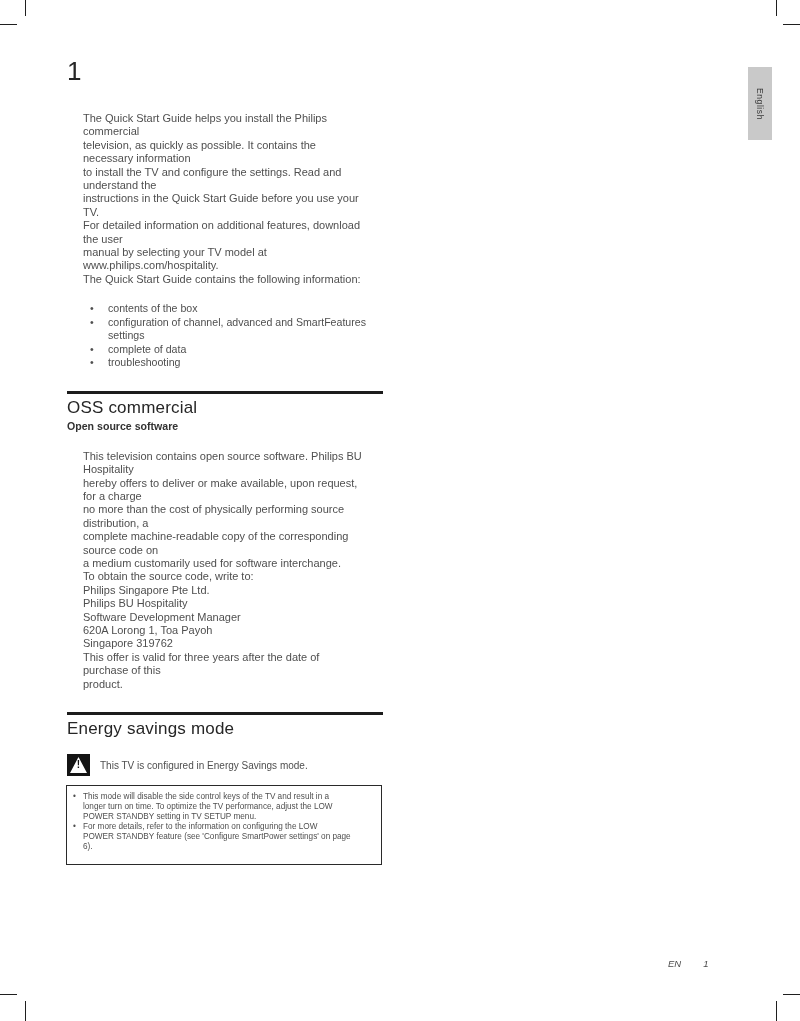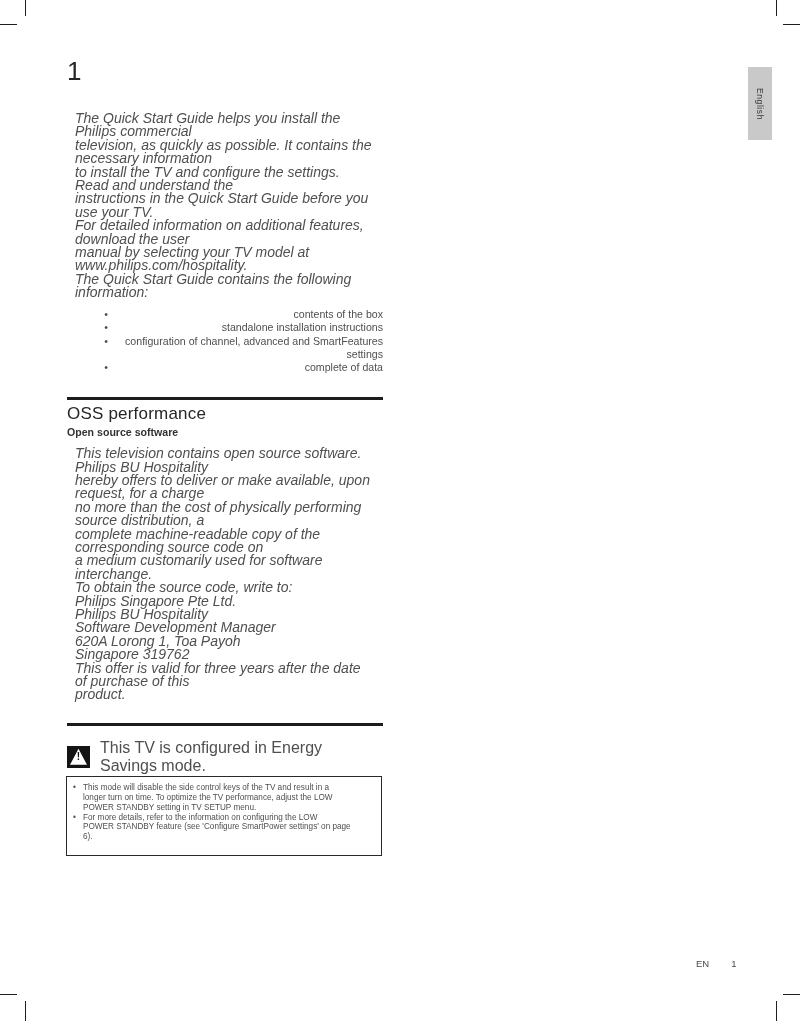--- a/index.html
+++ b/index.html
@@ -48,31 +48,30 @@
     display: flex;
     font-size: 26px;
     line-height: 30px;
     font-weight: 400;
     color: #262626;
     letter-spacing: 0.2px;
   }
   .doc-title .num { width: 34px; flex: 0 0 auto; }
 
   .para {
-    margin: 8px;
-    font-size: 14px;
+    margin: 16px;
+    font-size: 11px;
     line-height: 13.4px;
     color: #4f4f4f;
     white-space: pre-line;
-    font-style: italic;
   }
   .intro { margin-top: 26px; }
 
   ul.blist { list-style: none; margin: 0; padding: 0; }
-  ul.blist li { display: flex; padding-left: 23px; text-align: right; }
+  ul.blist li { display: flex; padding-left: 23px; }
   ul.blist .bt {
     font-size: 10.6px; line-height: 13.4px; color: #4f4f4f;
     white-space: pre-line; flex: 1;
   }
   ul.blist li::before {
     content: "\2022";
     width: 18px; flex: 0 0 auto;
     font-size: 10.6px; line-height: 13.4px; color: #4f4f4f;
   }
 
@@ -117,49 +116,50 @@
     position: absolute;
     left: 0; right: 0; top: 6px;
     text-align: center;
     font-size: 10px;
     font-weight: bold;
     color: #141414;
     line-height: 10px;
   }
   .warn-text {
     margin-left: 10px;
-    font-size: 16px;
+    font-size: 10px;
     color: #4f4f4f;
   }
 
   .note-box {
-    margin-top: 1px;
+    margin-top: 9px;
     margin-left: -1px;
     width: 303px;
     border: 1.5px solid #2a2a2a;
     padding: 6px 5px 13px 6px;
   }
   .note-box ul { list-style: none; margin: 0; padding: 0; }
   .note-box li { display: flex; }
   .note-box li::before {
     content: "\2022";
     width: 10px; flex: 0 0 auto;
     font-size: 8.2px; line-height: 9.9px; color: #4f4f4f;
   }
   .note-box .nt {
     font-size: 8.2px; line-height: 9.9px; color: #4f4f4f;
     white-space: pre-line; flex: 1;
   }
 
   .footer {
     position: absolute;
-    left: 696px; top: 958px;
+    left: 668px; top: 958px;
     display: flex;
     font-size: 9.5px;
     color: #4a4a4a;
+    font-style: italic;
   }
   .footer .pg { margin-left: 22px; }
 </style>
 </head>
 <body>
 
 <div class="page">
 
   <div class="mark m-tl-v"></div>
   <div class="mark m-tl-h"></div>
@@ -186,50 +186,51 @@
 instructions in the Quick Start Guide before you use your TV.
 For detailed information on additional features, download the user
 manual by selecting your TV model at www.philips.com/hospitality.
 The Quick Start Guide contains the following information:</p>
 
     <ul class="blist">
       <li>
           <span class="bt">contents of the box</span>
         </li>
       <li>
-          <span class="bt">standalone installation instructions</span>
-        </li>
-      <li>
           <span class="bt">configuration of channel, advanced and SmartFeatures
 settings</span>
         </li>
       <li>
           <span class="bt">complete of data</span>
         </li>
+      <li>
+          <span class="bt">troubleshooting</span>
+        </li>
     </ul>
 
     <div class="rule rule1"></div>
-    <h2 class="sec">OSS performance</h2>
+    <h2 class="sec">OSS commercial</h2>
 
     <div class="subhead">Open source software</div>
     <p class="para">This television contains open source software. Philips BU Hospitality
 hereby offers to deliver or make available, upon request, for a charge
 no more than the cost of physically performing source distribution, a
 complete machine-readable copy of the corresponding source code on
 a medium customarily used for software interchange.
 To obtain the source code, write to:
 Philips Singapore Pte Ltd.
 Philips BU Hospitality
 Software Development Manager
 620A Lorong 1, Toa Payoh
 Singapore 319762
 This offer is valid for three years after the date of purchase of this
 product.</p>
 
     <div class="rule rule2"></div>
+    <h2 class="sec">Energy savings mode</h2>
 
     <div class="warn-row">
       <span class="warn-icon">
         <span class="warn-tri"></span>
         <span class="warn-excl">!</span>
       </span>
       <span class="warn-text">This TV is configured in Energy Savings mode.</span>
     </div>
 
     <div class="note-box">

